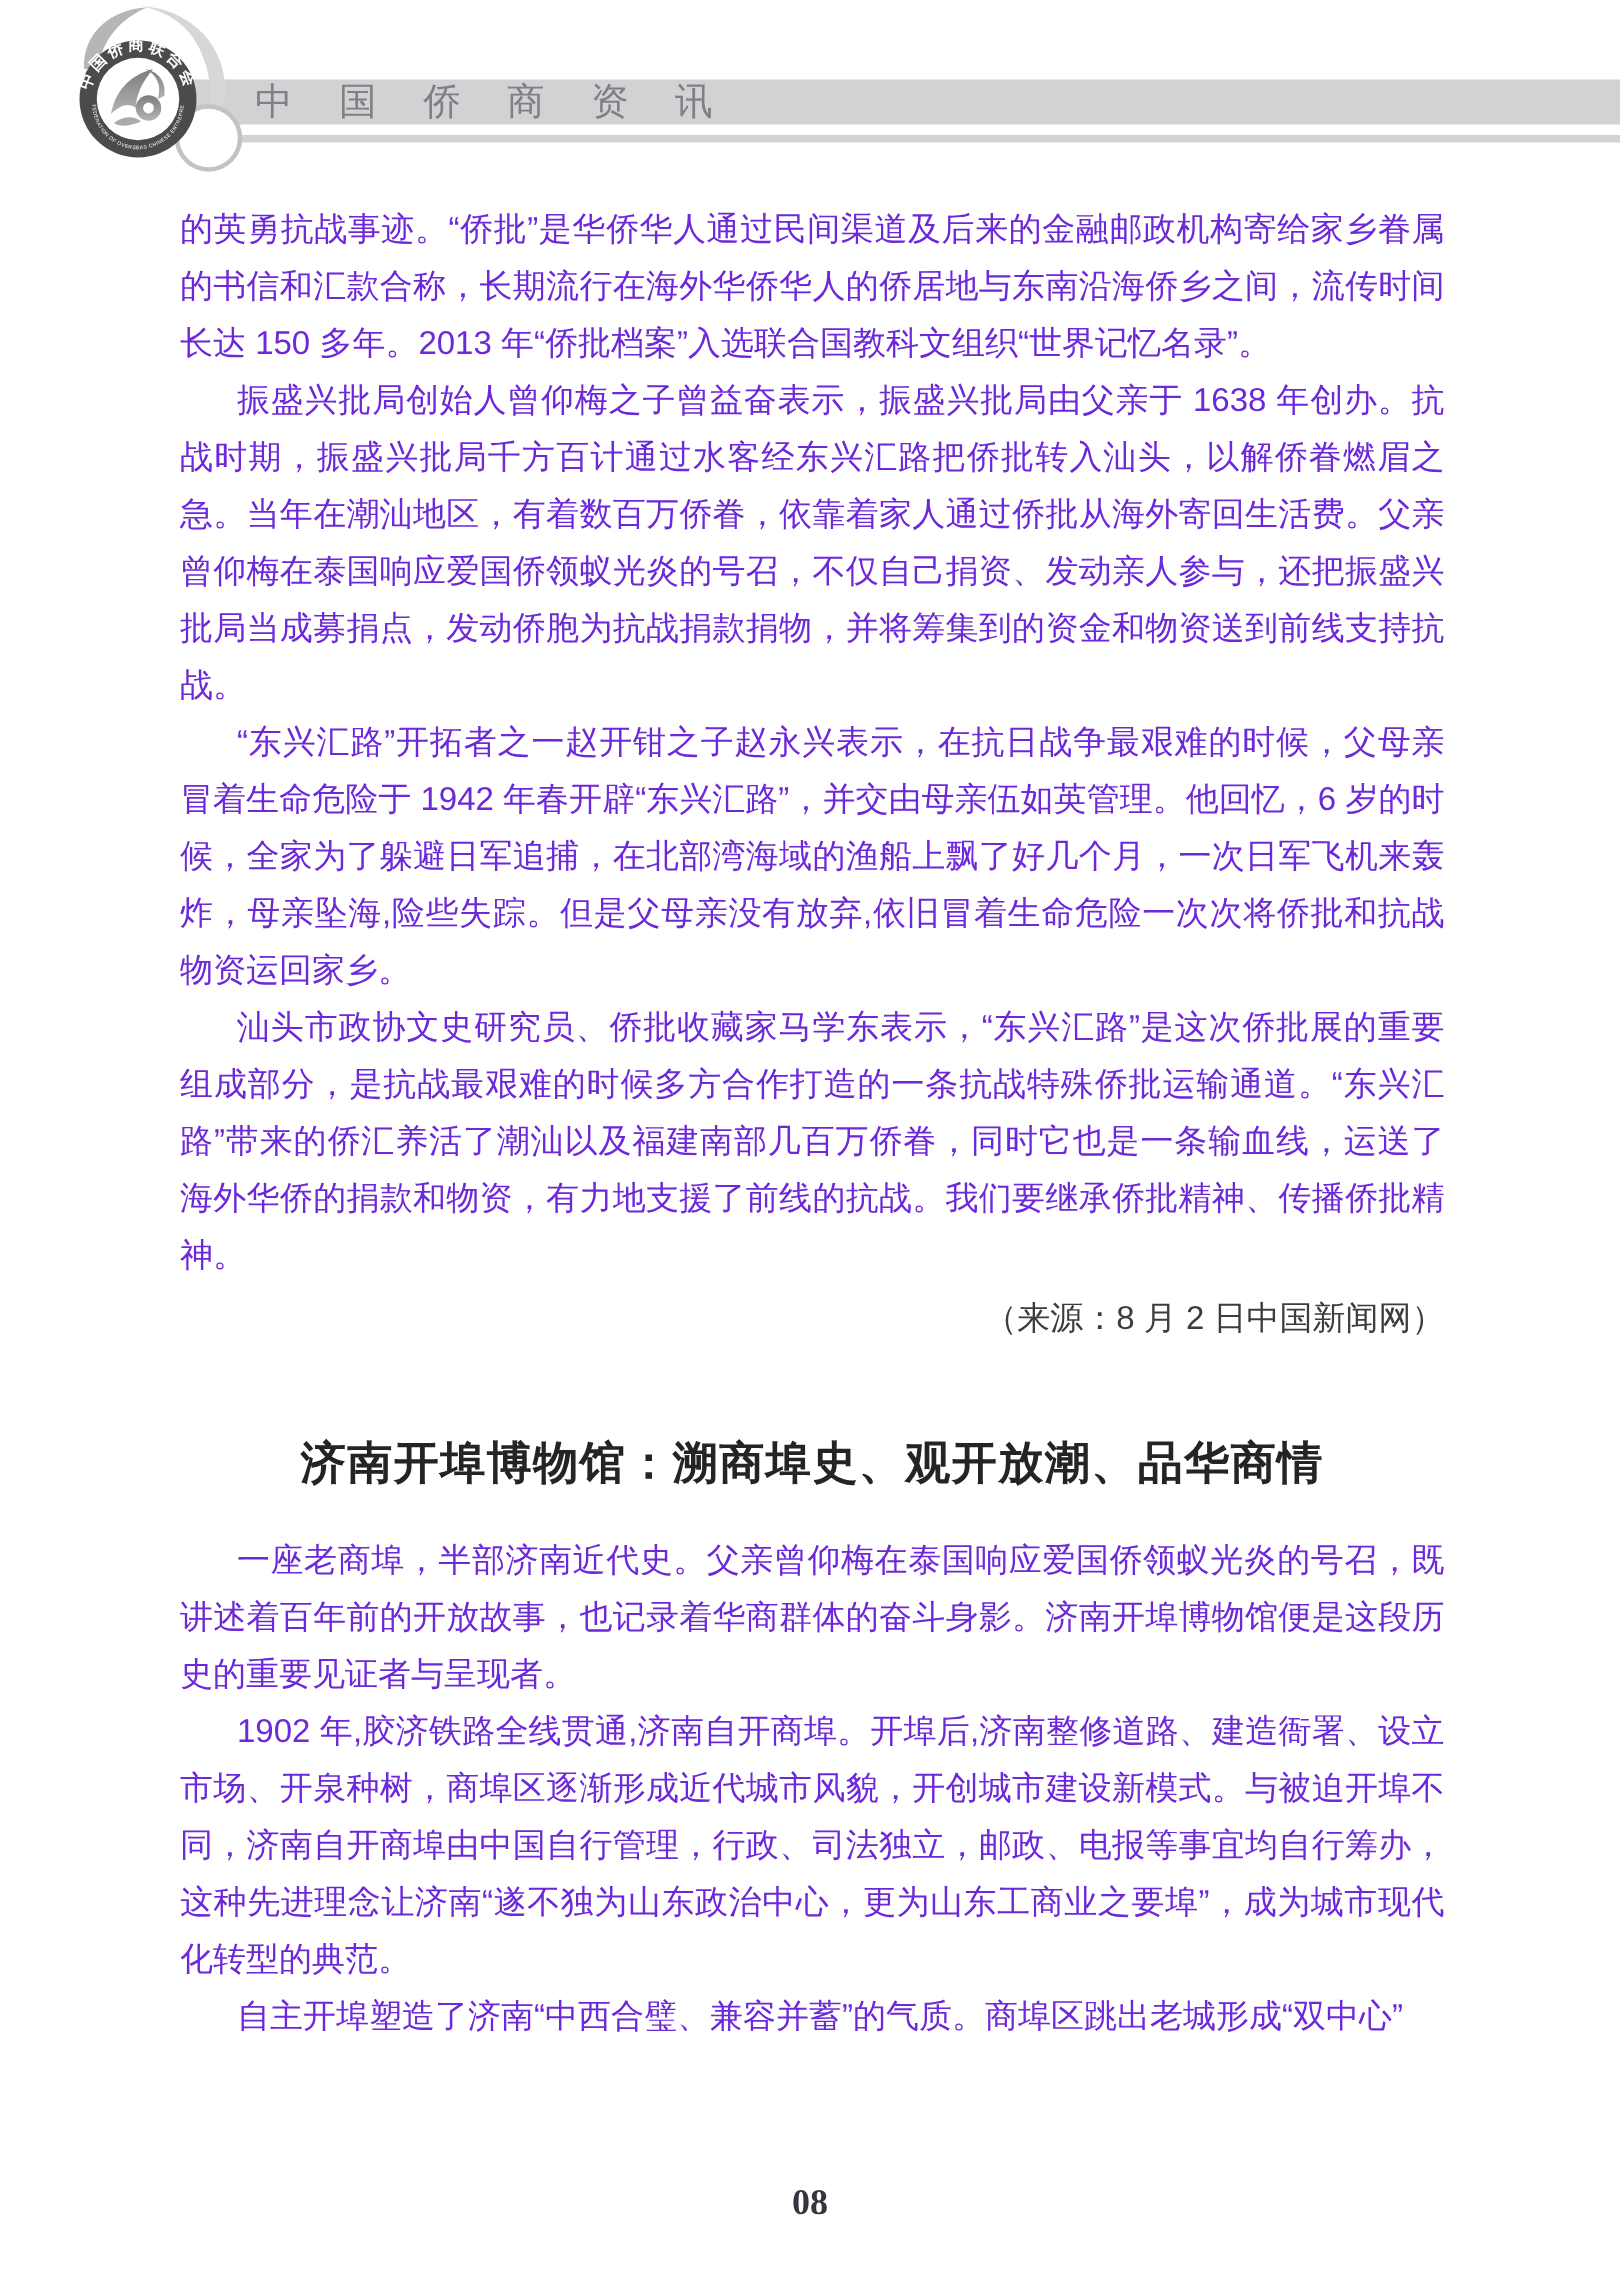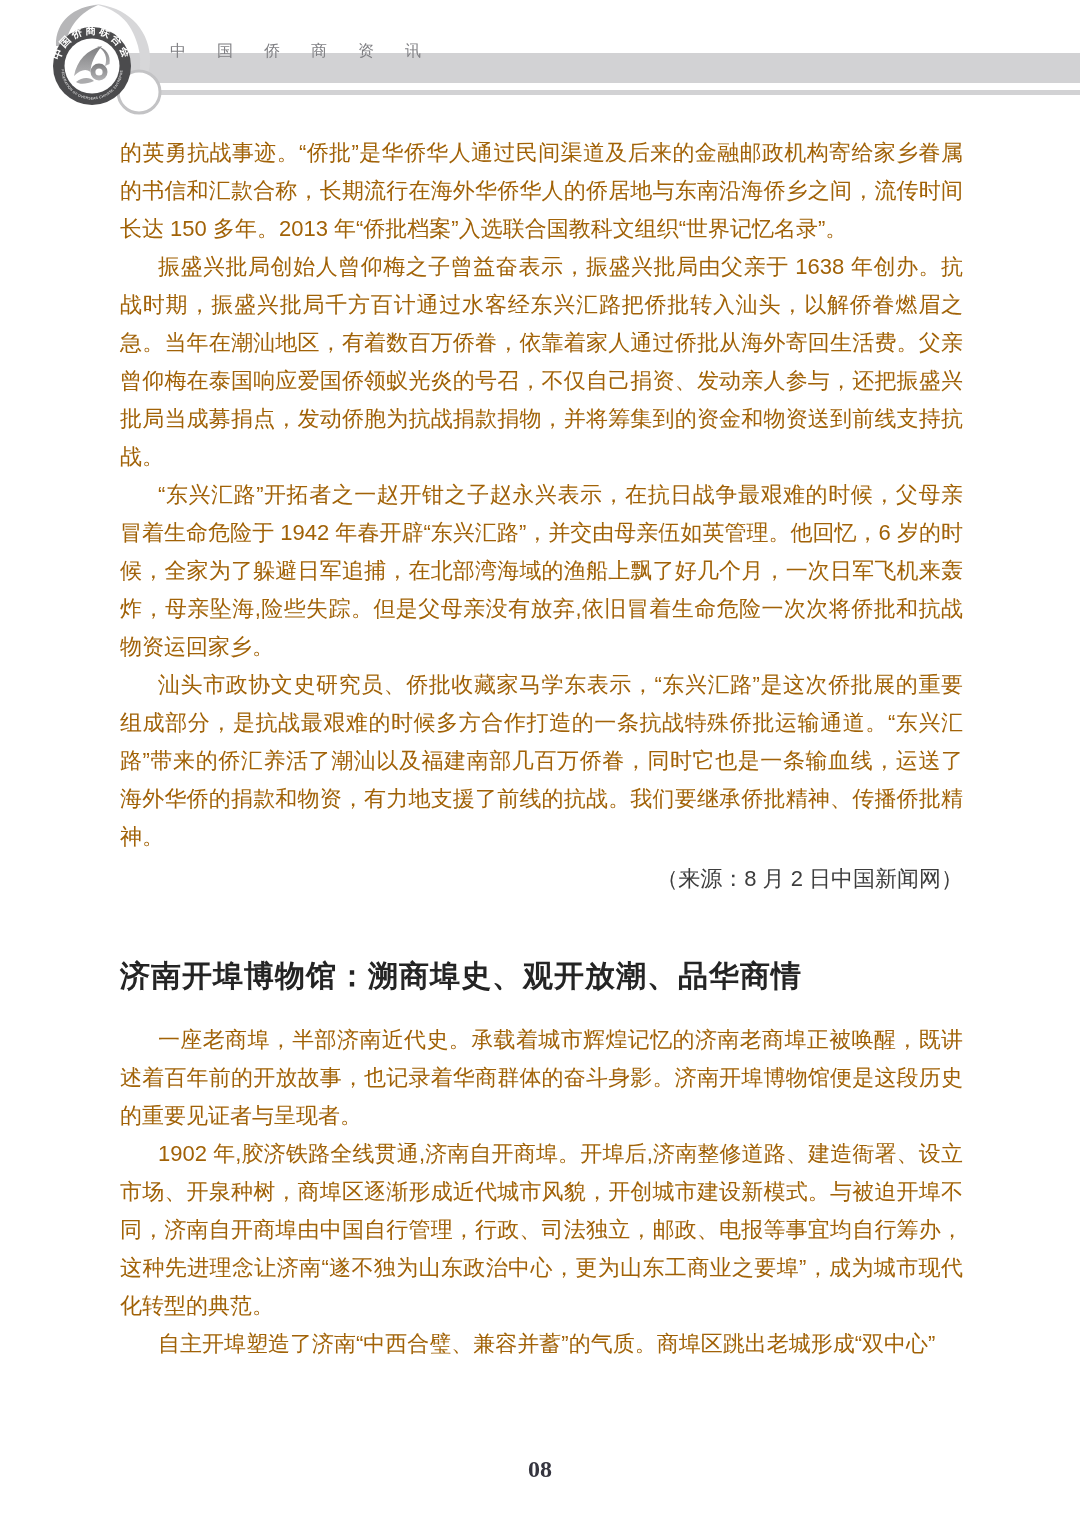--- a/index.html
+++ b/index.html
@@ -13,44 +13,44 @@
   
   .band{
     position:absolute;left:108px;right:0;top:53px;height:30px;
     background:#d2d2d4;
   }
   .band-line{
     position:absolute;left:108px;right:0;top:90px;height:5px;
     background:#d2d2d4;
   }
   .band-title{
-    position:absolute;left:170px;top:36px;height:30px;line-height:30px;
-    font-size:16px;color:#808084;letter-spacing:31px;white-space:nowrap;
+    position:absolute;left:170px;top:53px;height:30px;line-height:30px;
+    font-size:25px;color:#808084;letter-spacing:31px;white-space:nowrap;
   }
   .logo{position:absolute;left:38px;top:2px;}
   
   .content{
     position:absolute;left:120px;top:134px;width:843px;
   }
   .body-p{
     margin:0;
-    font-size:22px;line-height:38px;color:#a16207;
+    font-size:22px;line-height:38px;color:#6d28d9;
     text-align:justify;text-justify:inter-ideograph;
     text-indent:38px;
   }
   .body-p.no-indent{text-indent:0;}
   .source-line{
     margin:4px 0 0 0;
     font-size:22px;line-height:38px;color:#3d3d3d;
     text-align:right;
   }
   .article-title{
     margin:56px 0 23px 0;
     font-size:30px;line-height:44px;font-weight:700;color:#242424;
-    text-align:left;letter-spacing:1px;
+    text-align:center;letter-spacing:1px;
   }
   
   .page-number{
     position:absolute;left:0;top:1456px;width:100%;
     text-align:center;
     font-family:"Liberation Serif","DejaVu Serif",serif;
     font-size:24px;color:#35353f;font-weight:bold;
   }
 </style>
 </head>
@@ -100,20 +100,20 @@
 
   <main class="content">
     <p class="body-p no-indent">的英勇抗战事迹。“侨批”是华侨华人通过民间渠道及后来的金融邮政机构寄给家乡眷属的书信和汇款合称，长期流行在海外华侨华人的侨居地与东南沿海侨乡之间，流传时间长达 150 多年。2013 年“侨批档案”入选联合国教科文组织“世界记忆名录”。</p>
     <p class="body-p">振盛兴批局创始人曾仰梅之子曾益奋表示，振盛兴批局由父亲于 1638 年创办。抗战时期，振盛兴批局千方百计通过水客经东兴汇路把侨批转入汕头，以解侨眷燃眉之急。当年在潮汕地区，有着数百万侨眷，依靠着家人通过侨批从海外寄回生活费。父亲曾仰梅在泰国响应爱国侨领蚁光炎的号召，不仅自己捐资、发动亲人参与，还把振盛兴批局当成募捐点，发动侨胞为抗战捐款捐物，并将筹集到的资金和物资送到前线支持抗战。</p>
     <p class="body-p">“东兴汇路”开拓者之一赵开钳之子赵永兴表示，在抗日战争最艰难的时候，父母亲冒着生命危险于 1942 年春开辟“东兴汇路”，并交由母亲伍如英管理。他回忆，6 岁的时候，全家为了躲避日军追捕，在北部湾海域的渔船上飘了好几个月，一次日军飞机来轰炸，母亲坠海,险些失踪。但是父母亲没有放弃,依旧冒着生命危险一次次将侨批和抗战物资运回家乡。</p>
     <p class="body-p">汕头市政协文史研究员、侨批收藏家马学东表示，“东兴汇路”是这次侨批展的重要组成部分，是抗战最艰难的时候多方合作打造的一条抗战特殊侨批运输通道。“东兴汇路”带来的侨汇养活了潮汕以及福建南部几百万侨眷，同时它也是一条输血线，运送了海外华侨的捐款和物资，有力地支援了前线的抗战。我们要继承侨批精神、传播侨批精神。</p>
     <p class="source-line">（来源：8 月 2 日中国新闻网）</p>
 
     <h2 class="article-title">济南开埠博物馆：溯商埠史、观开放潮、品华商情</h2>
 
-    <p class="body-p">一座老商埠，半部济南近代史。承载着城市辉煌记忆的济南老商埠正被唤醒，既讲述着百年前的开放故事，也记录着华商群体的奋斗身影。济南开埠博物馆便是这段历史的重要见证者与呈现者。</p>
+    <p class="body-p">一座老商埠，半部济南近代史。父亲曾仰梅在泰国响应爱国侨领蚁光炎的号召，既讲述着百年前的开放故事，也记录着华商群体的奋斗身影。济南开埠博物馆便是这段历史的重要见证者与呈现者。</p>
     <p class="body-p">1902 年,胶济铁路全线贯通,济南自开商埠。开埠后,济南整修道路、建造衙署、设立市场、开泉种树，商埠区逐渐形成近代城市风貌，开创城市建设新模式。与被迫开埠不同，济南自开商埠由中国自行管理，行政、司法独立，邮政、电报等事宜均自行筹办，这种先进理念让济南“遂不独为山东政治中心，更为山东工商业之要埠”，成为城市现代化转型的典范。</p>
     <p class="body-p">自主开埠塑造了济南“中西合璧、兼容并蓄”的气质。商埠区跳出老城形成“双中心”</p>
   </main>
 
   <div class="page-number">08</div>
 
 </div>
 
 </body></html>

